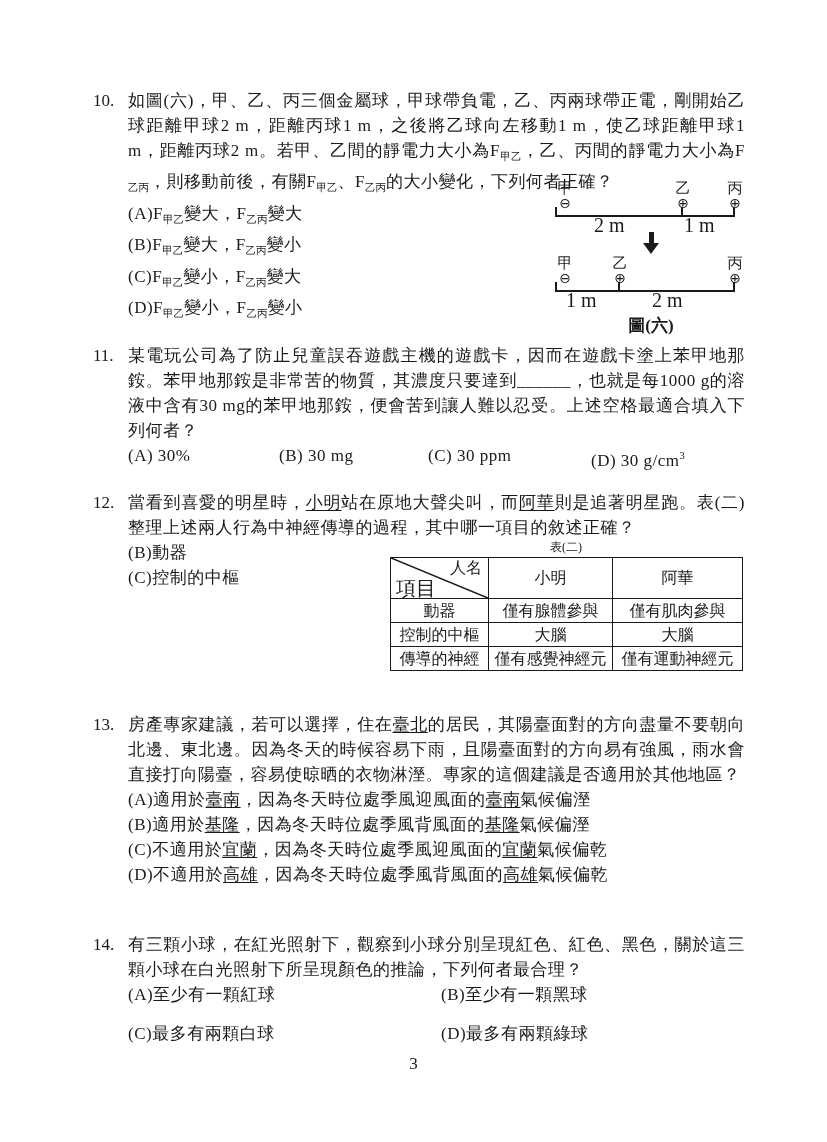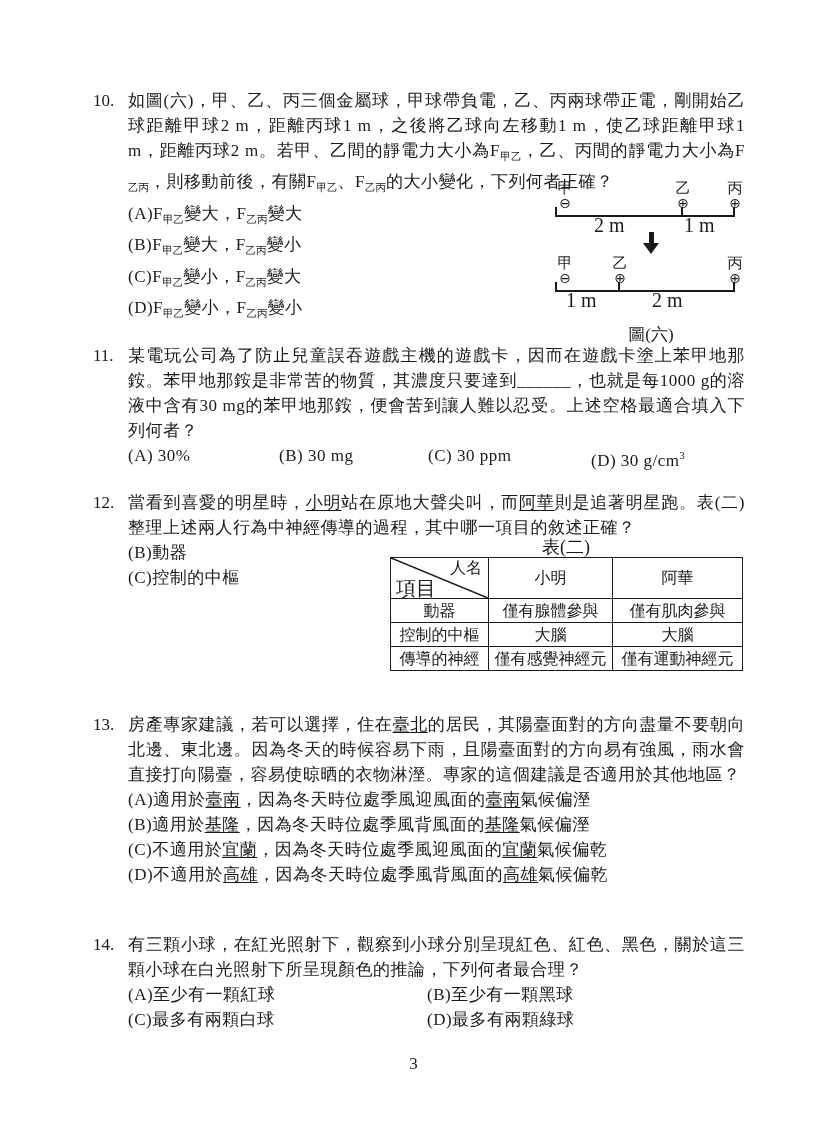--- a/index.html
+++ b/index.html
@@ -16,39 +16,39 @@
   .qbody { flex:1; width:612px; font-size:17px; line-height:25px; }
   .body-text { text-align:justify; letter-spacing:0.5px; }
   .options .option { line-height:25px; letter-spacing:0.5px; }
   sub { font-size:10.5px; letter-spacing:0; }
   sup { font-size:10.5px; letter-spacing:0; }
   u { text-underline-offset:2px; }
 
   
   .opt-grid4 { display:grid; grid-template-columns:151px 149px 163px auto; }
   
-  .opt-grid2 { display:grid; grid-template-columns:299px auto; }
+  .opt-grid2 { display:grid; grid-template-columns:299px auto;gap:14px; }
 
   
   .figure6 { position:absolute; left:462px; top:92px; width:200px; }
   .fig-diag { position:relative; width:200px; height:52px; }
   .ball { position:absolute; top:0; width:26px; text-align:center; }
   .ball .lab { display:block; font-size:15px; line-height:16px; letter-spacing:0; }
   .ball .chg { display:block; font-size:14px; line-height:14px; font-family:"DejaVu Sans",sans-serif; }
   .bline { position:absolute; top:35px; left:0; width:180px; height:2px; background:#1a1a1a; }
   .tick { position:absolute; top:-8px; width:2px; height:10px; background:#1a1a1a; }
   .dist { position:absolute; top:37px; width:50px; font-size:20px; line-height:16px; }
   .fig-arrow { width:192px; height:23px; display:flex; flex-direction:column; align-items:center; }
   .fig-arrow .shaft { width:5px; height:11px; background:#1a1a1a; }
   .fig-arrow .head { width:0; height:0; border-left:8px solid transparent; border-right:8px solid transparent; border-top:11px solid #1a1a1a; }
-  .fig-caption { width:192px; text-align:center; font-size:17px; margin-top:16px; }
+  .fig-caption { width:192px; text-align:center; font-size:17px; margin-top:7px;font-weight:bold; }
 
   
   .table-wrap { position:absolute; left:297px; top:47px; width:352px; }
-  .table-title { text-align:center; font-size:18px; line-height:20px; }
+  .table-title { text-align:center; font-size:12px; line-height:20px; }
   table.t2 { border-collapse:collapse; width:352px; table-layout:fixed; }
   table.t2 td { border:1.4px solid #1a1a1a; text-align:center; vertical-align:middle;
                 font-size:16px; padding:0; height:23px; line-height:20px; }
   table.t2 tr.hdr td { height:40px; }
   td.corner { position:relative; }
   td.corner svg { position:absolute; top:0; left:0; width:100%; height:100%; }
   .c-tr { position:absolute; top:1px; right:6px; font-size:16px; line-height:18px; }
   .c-bl { position:absolute; bottom:1px; left:5px; font-size:20px; line-height:18px; }
 
   .page-number { position:absolute; top:1054px; left:0; width:827px; text-align:center; font-size:17px; }

